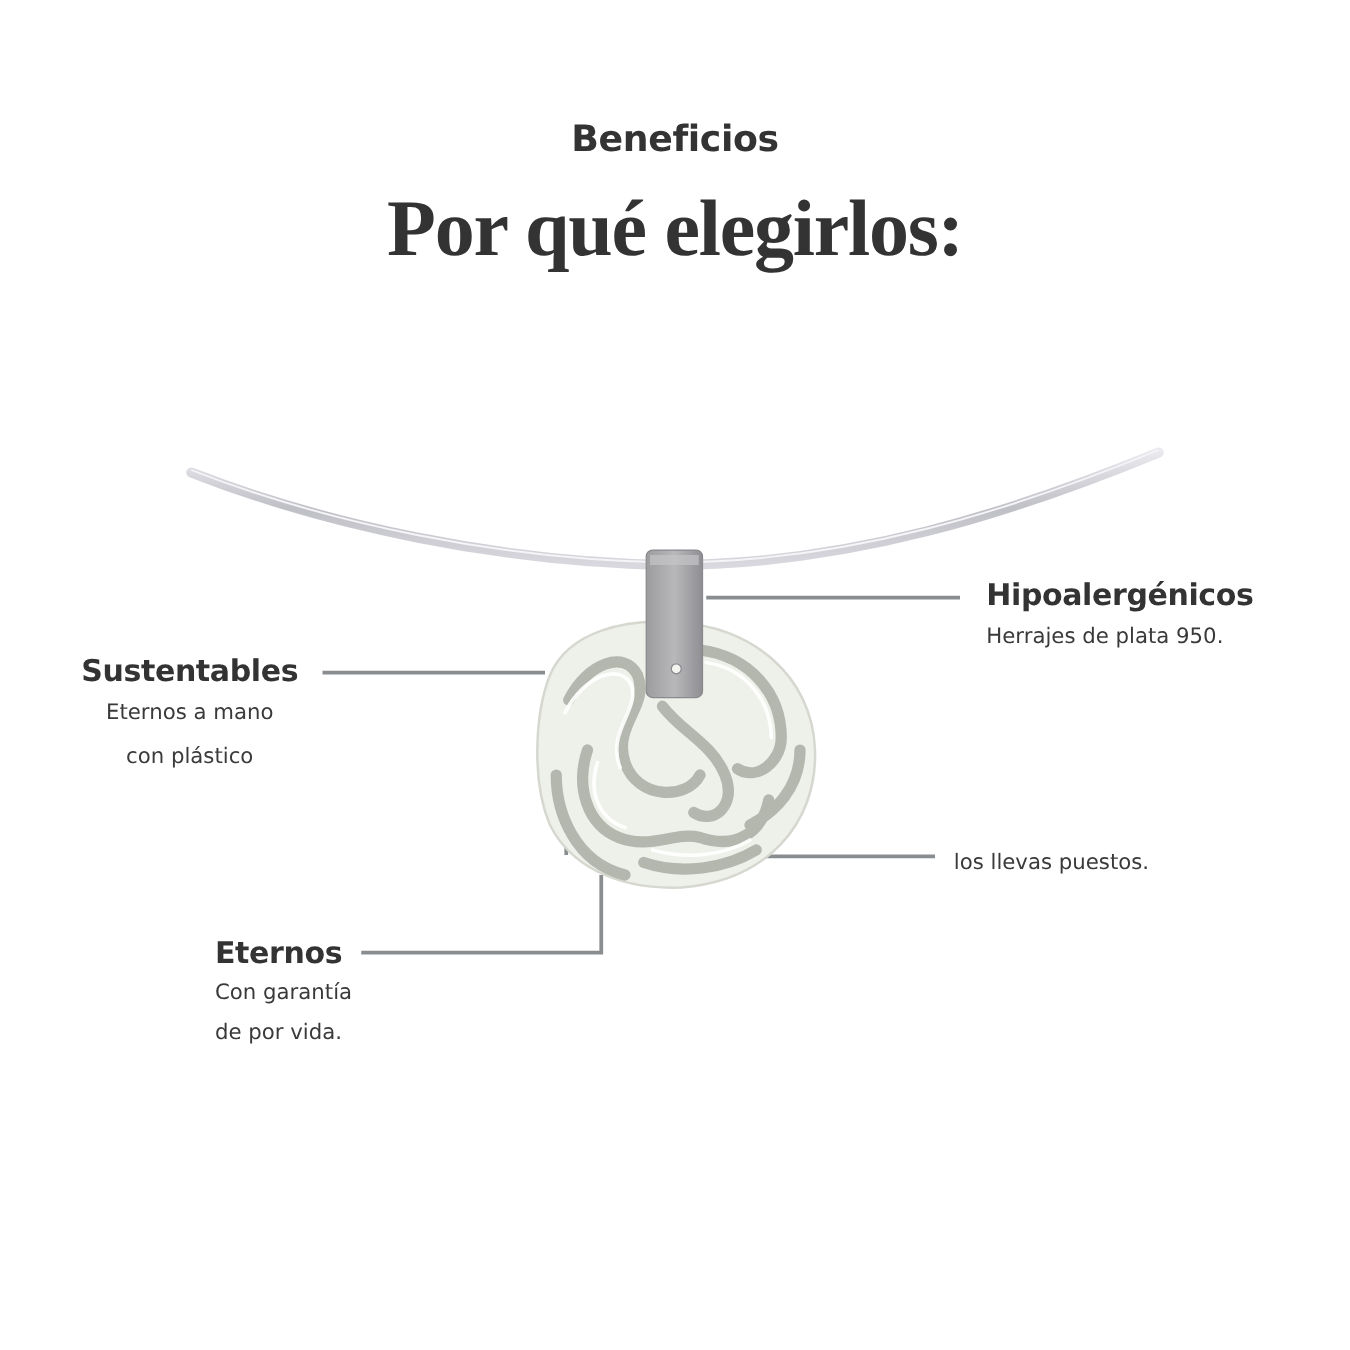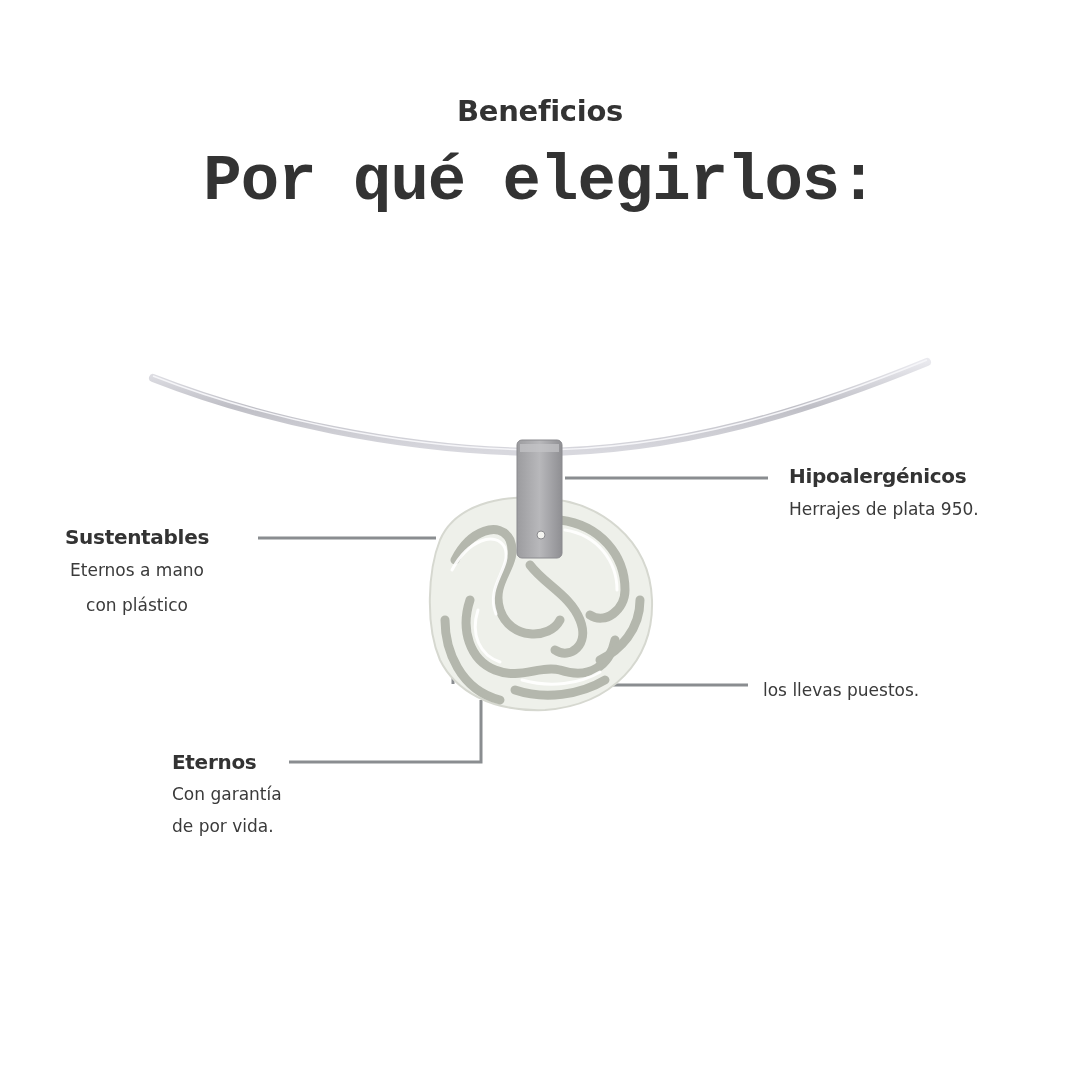--- a/index.html
+++ b/index.html
@@ -6,28 +6,28 @@
     html, body { width: 1080px; height: 1080px; background: #ffffff; overflow: hidden; }
     body { position: relative; font-family: "Liberation Sans", "DejaVu Sans", sans-serif; color: #333333; }
 
     .eyebrow {
       position: absolute; left: 0; top: 94px; width: 1080px; text-align: center;
       font-family: "DejaVu Sans", sans-serif; font-weight: bold; font-size: 29px; color: #333333;
       letter-spacing: -0.3px;
     }
     .title {
       position: absolute; left: 0; top: 146px; width: 1080px; text-align: center;
-      font-family: Liberation Mono, monospace; font-weight: bold; font-size: 64px; color: #333333;
+      font-family: Liberation Serif, serif; font-weight: bold; font-size: 64px; color: #333333;
       letter-spacing: -1px;
     }
 
     .art { position: absolute; left: 0; top: 0; width: 1080px; height: 1080px; }
 
     .feature { position: absolute; font-family: "DejaVu Sans", sans-serif; }
-    .feature .f-title { font-weight: bold; font-size: 20px; color: #333333; line-height: 32px; letter-spacing: -0.3px; }
+    .feature .f-title { font-weight: bold; font-size: 24px; color: #333333; line-height: 32px; letter-spacing: -0.3px; }
     .feature .f-desc { font-size: 17px; color: #3a3a3a; line-height: 35px; }
 
     #f-sustentables { left: 65px; top: 521px; text-align: center; }
     #f-hipo { left: 789px; top: 460px; }
     #f-livianos { left: 763px; top: 673px; }
     #f-eternos { left: 172px; top: 746px; }
     #f-eternos .f-desc { line-height: 32px; }
   </style>
 </head>
 <body>

